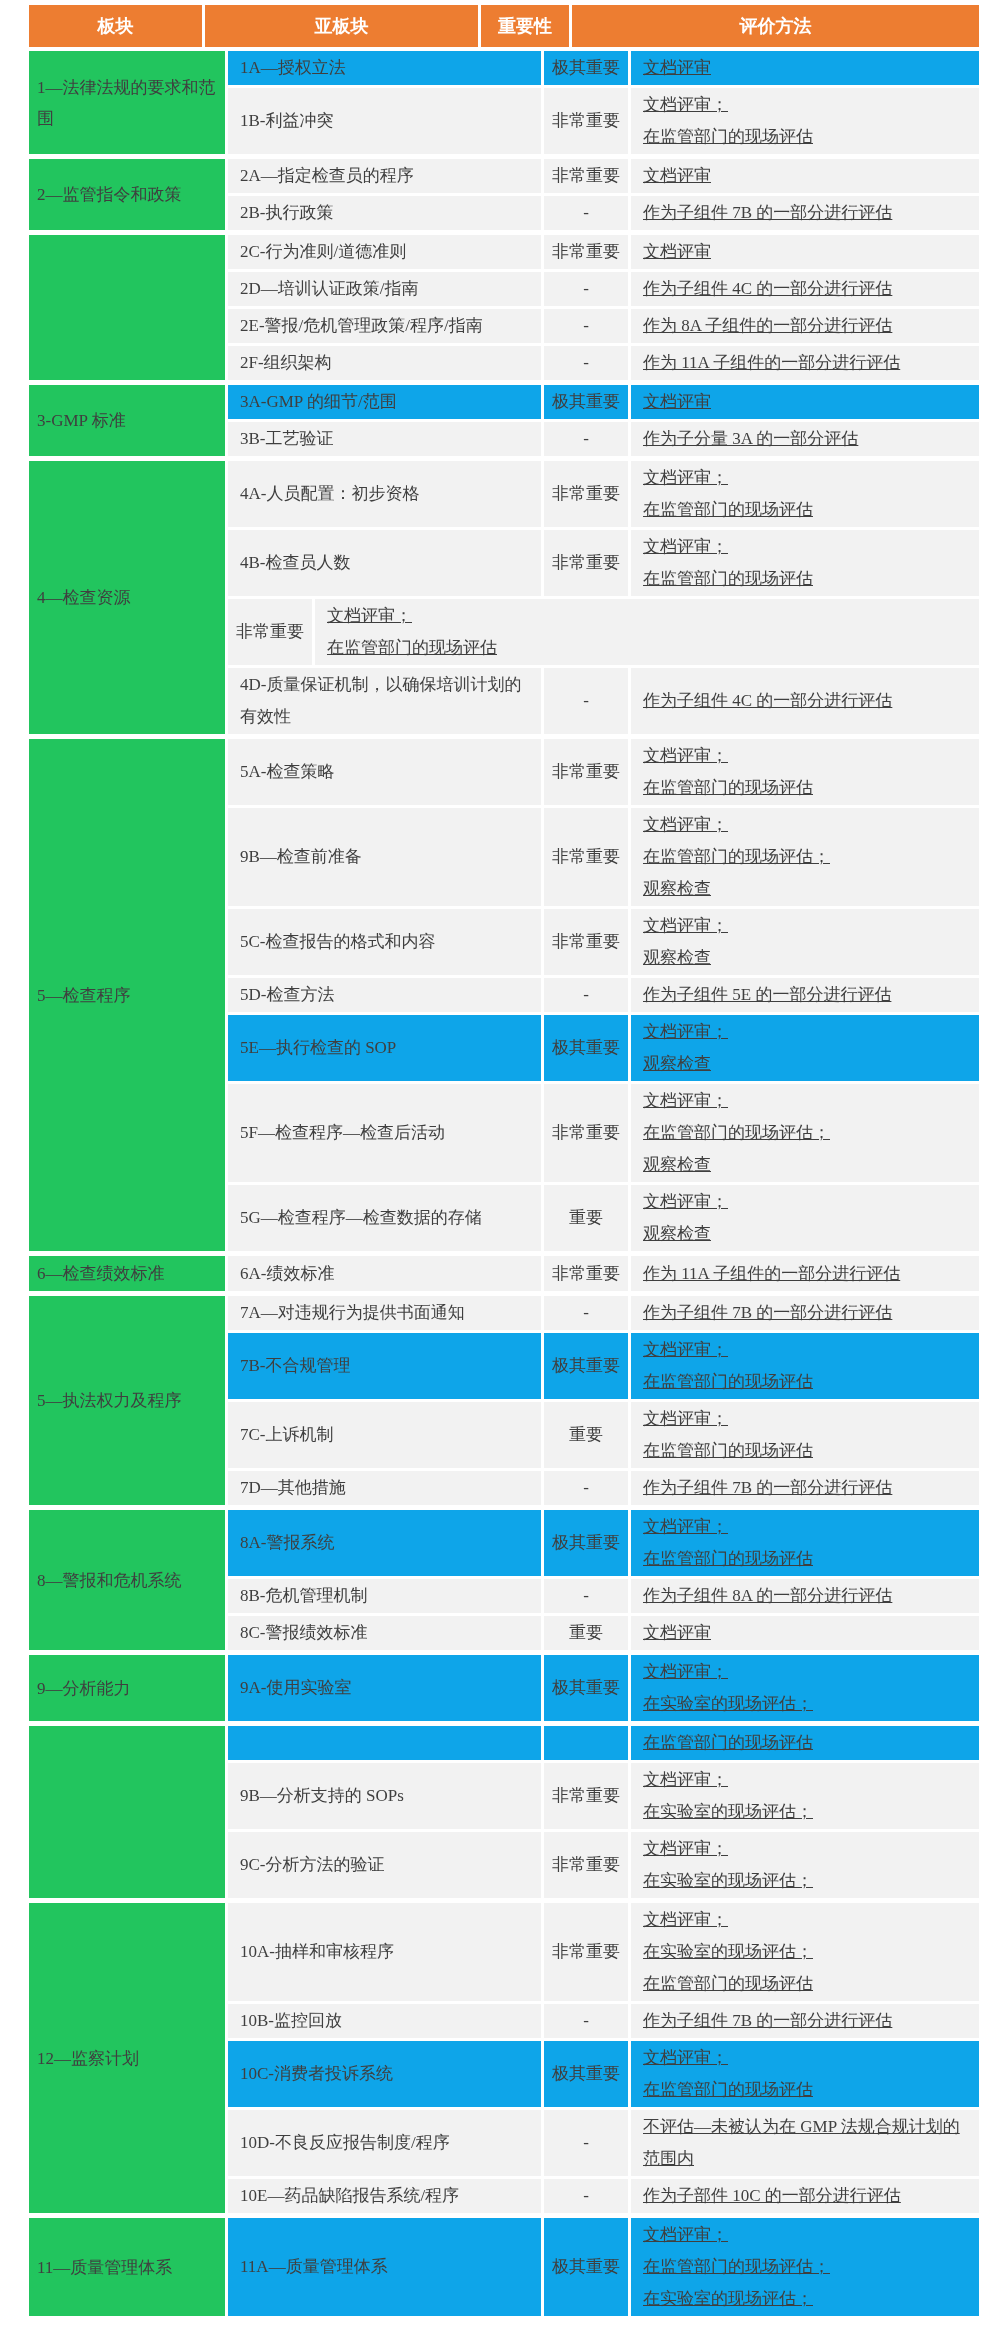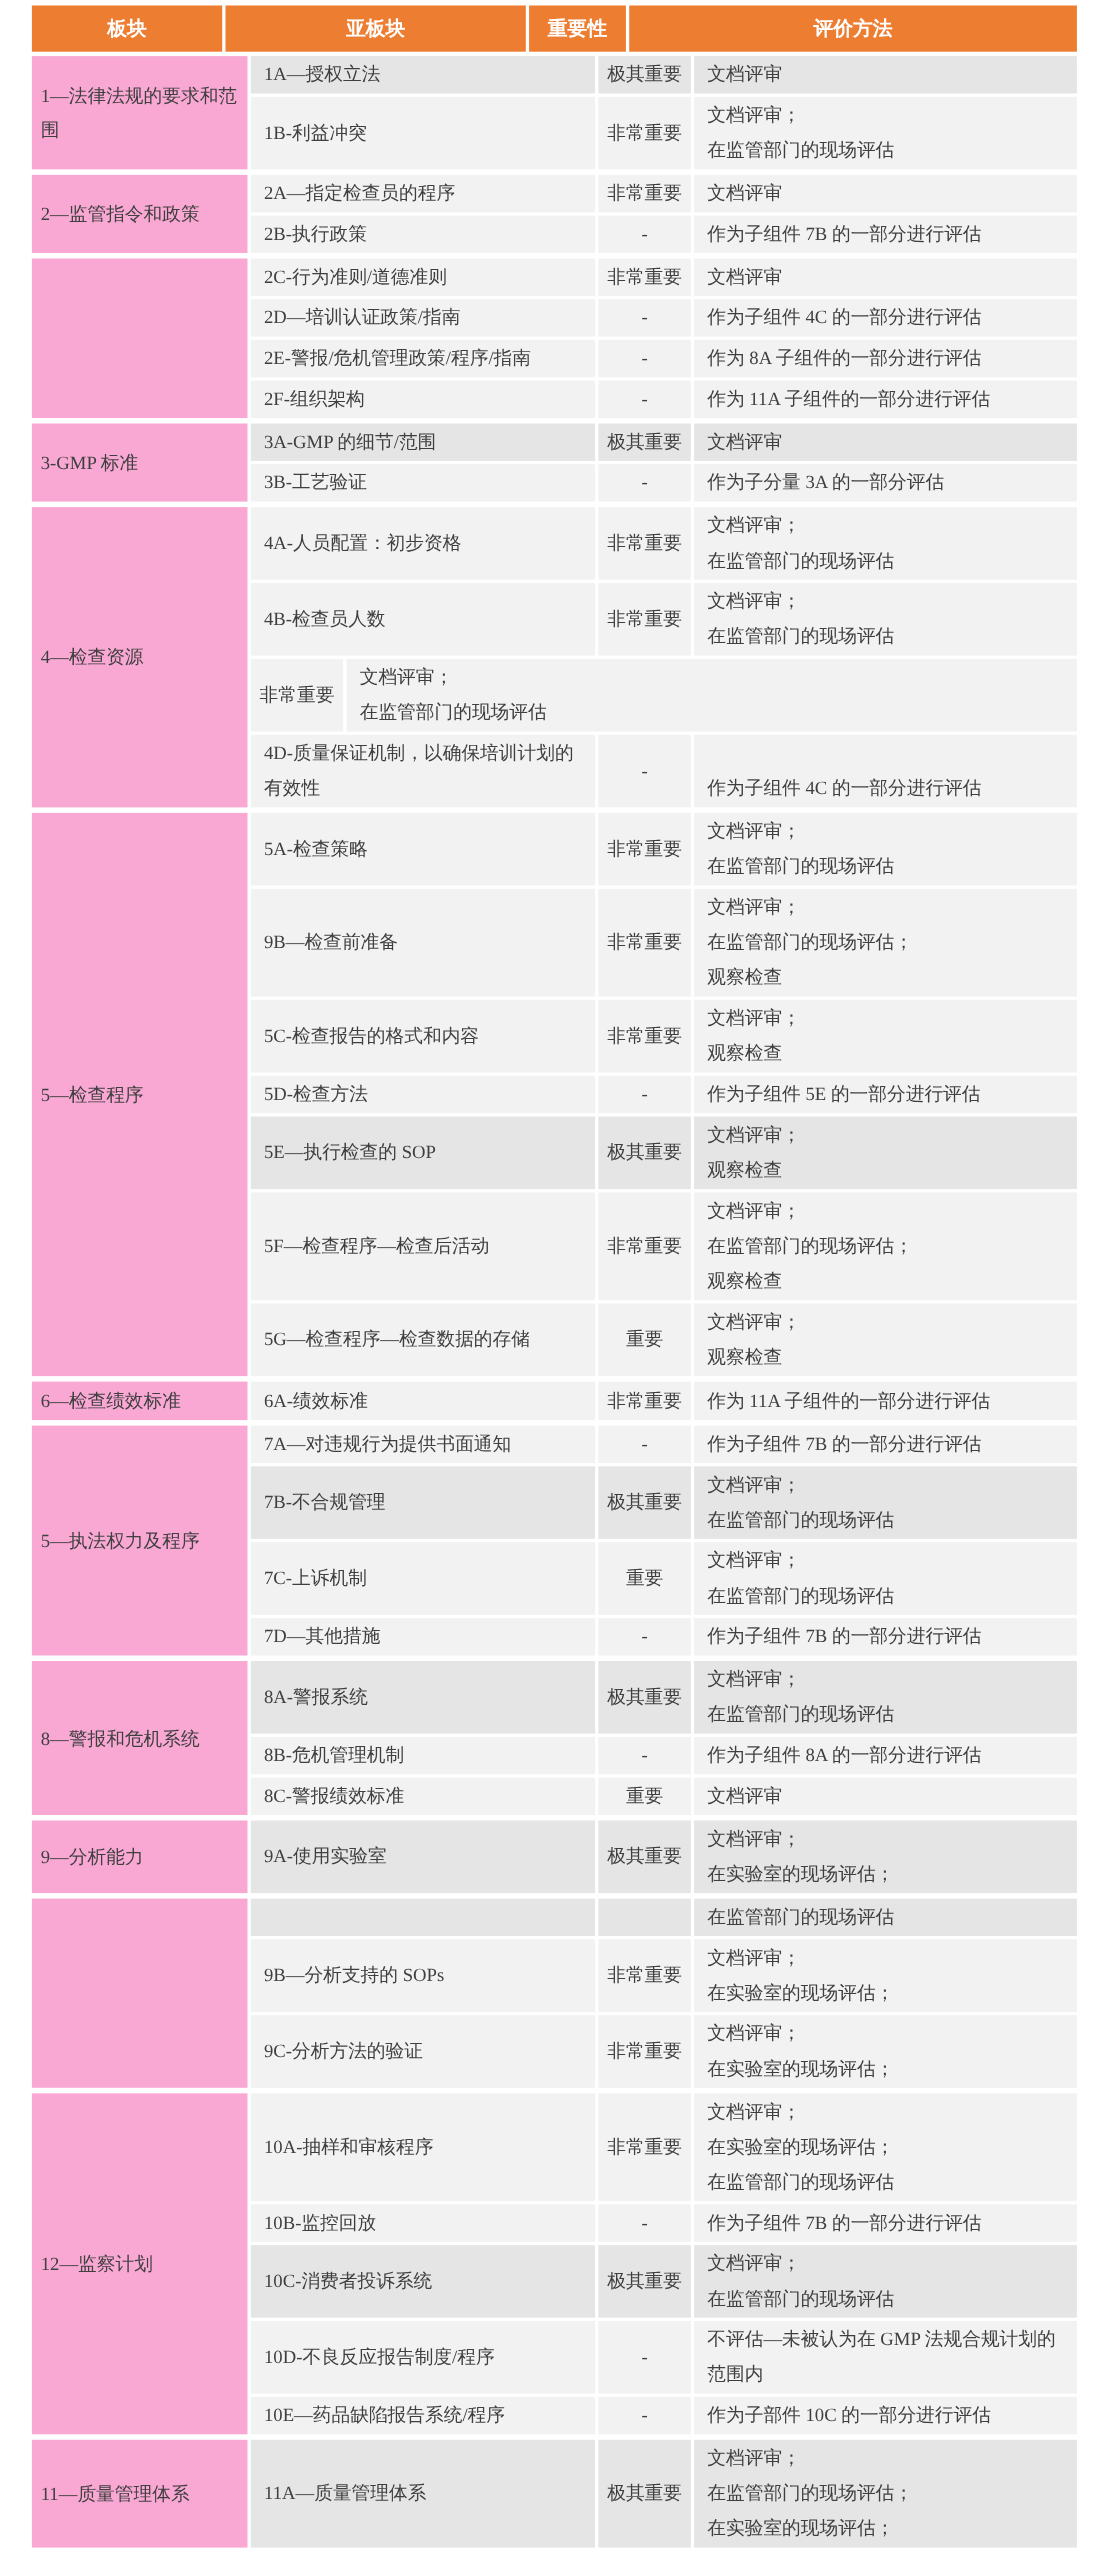--- a/index.html
+++ b/index.html
@@ -40,21 +40,21 @@
   .hc2 { width: 273px; }
   .hc3 { width: 88px; }
   .hc4 { flex: 1; }
   .group {
     display: flex;
     gap: 3px;
     margin-bottom: 5px;
   }
   .label-cell {
     width: 196px;
-    background: #f9a8d4;
+    background: #22c55e;
     display: flex;
     align-items: center;
     padding: 2px 8px;
     box-sizing: border-box;
     line-height: 31px;
   }
   .rows {
     flex: 1;
     display: flex;
     flex-direction: column;
@@ -63,42 +63,43 @@
   .row {
     display: flex;
     gap: 3px;
     flex: 1;
   }
   .cell {
     background: #F2F2F2;
     box-sizing: border-box;
   }
   .row.hl .cell {
-    background: #e5e5e5;
+    background: #0ea5e9;
   }
   .cell.sub {
     width: 313px;
     padding: 1px 12px;
     display: flex;
     align-items: center;
   }
   .cell.imp {
     width: 84px;
     display: flex;
     align-items: center;
     justify-content: center;
     text-align: center;
     padding: 1px 2px;
   }
   .cell.met {
     flex: 1;
     padding: 1px 12px;
     display: flex;
     flex-direction: column;
-    justify-content: flex-end;
+    justify-content: center;
+    text-decoration: underline;
   }
   .mline { display: block; }
 </style>
 </head>
 <body>
 
 <div class="table-wrap">
   <div class="header-row">
     <div class="header-cell hc1">板块</div>
     <div class="header-cell hc2">亚板块</div>

